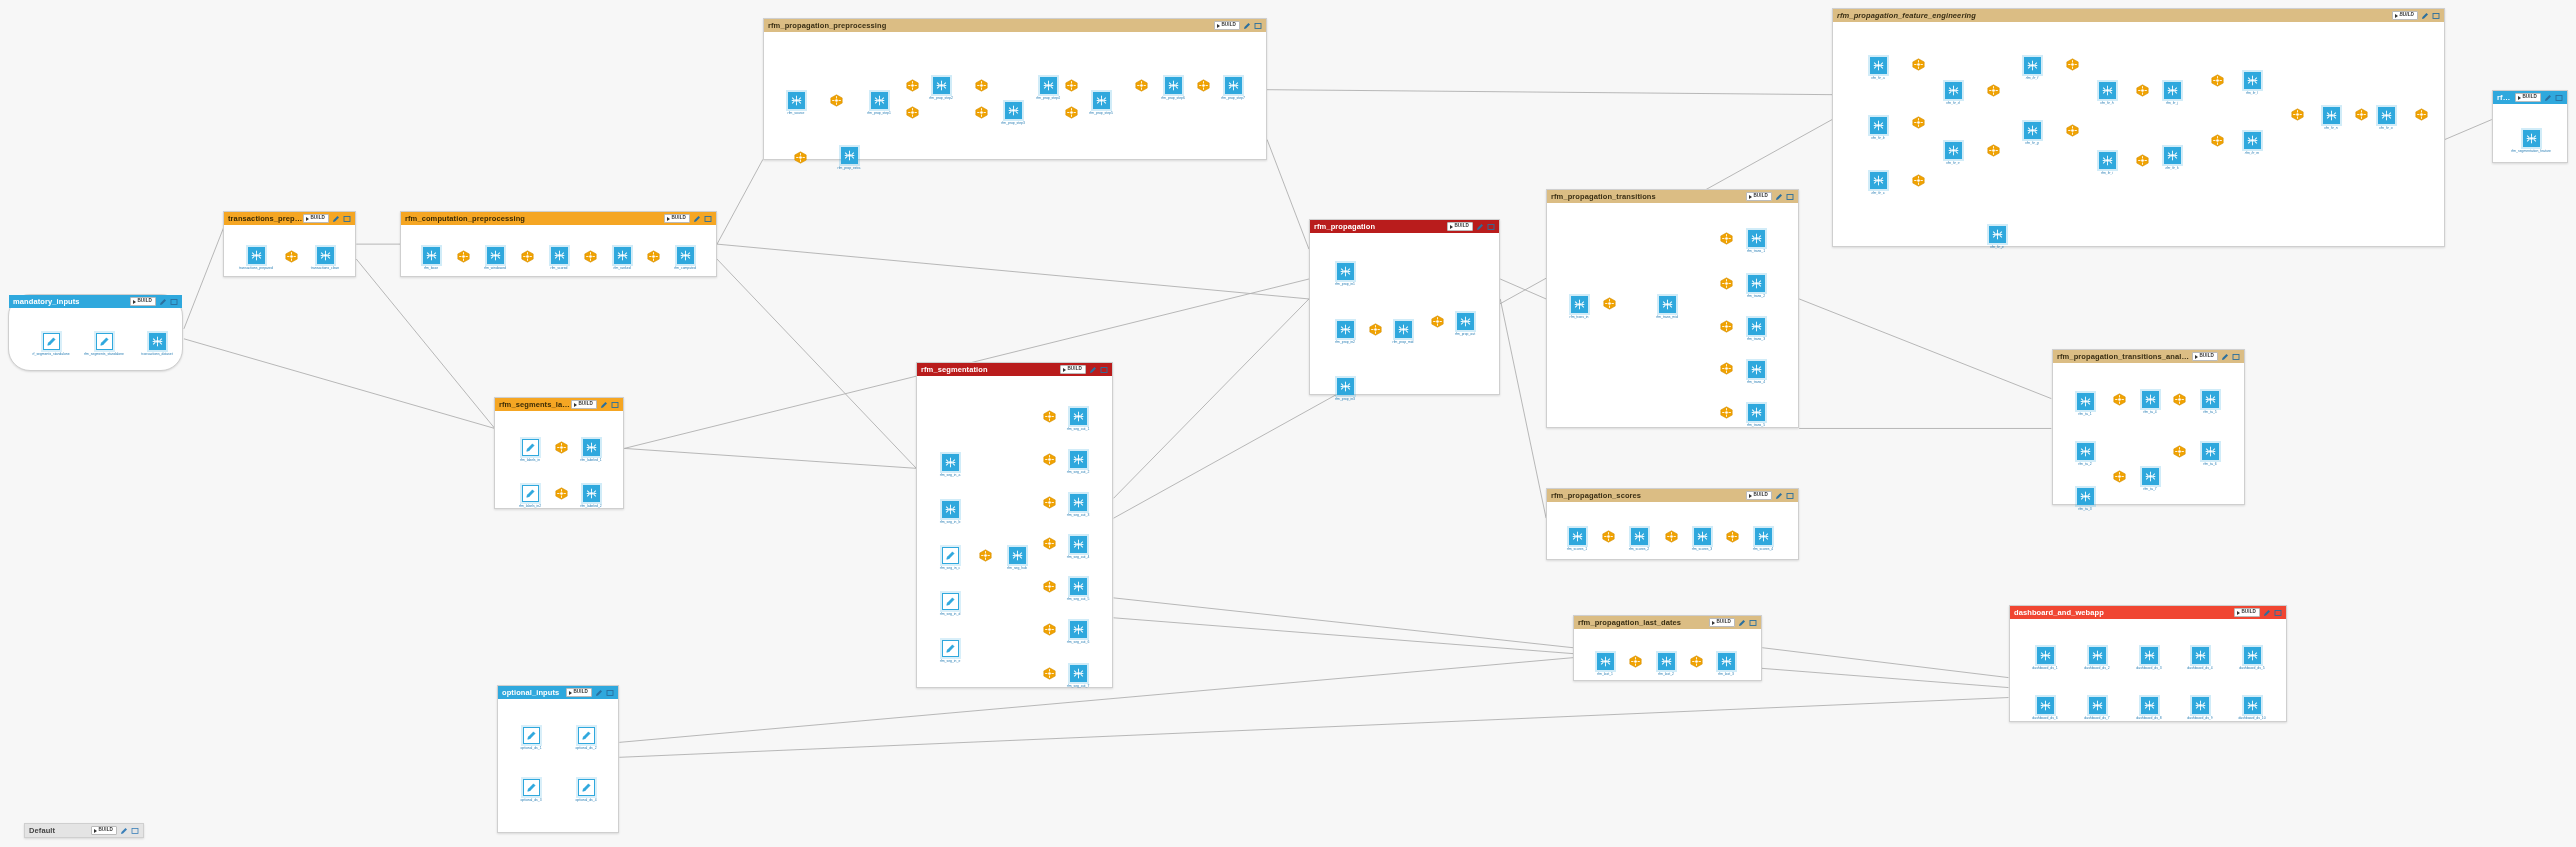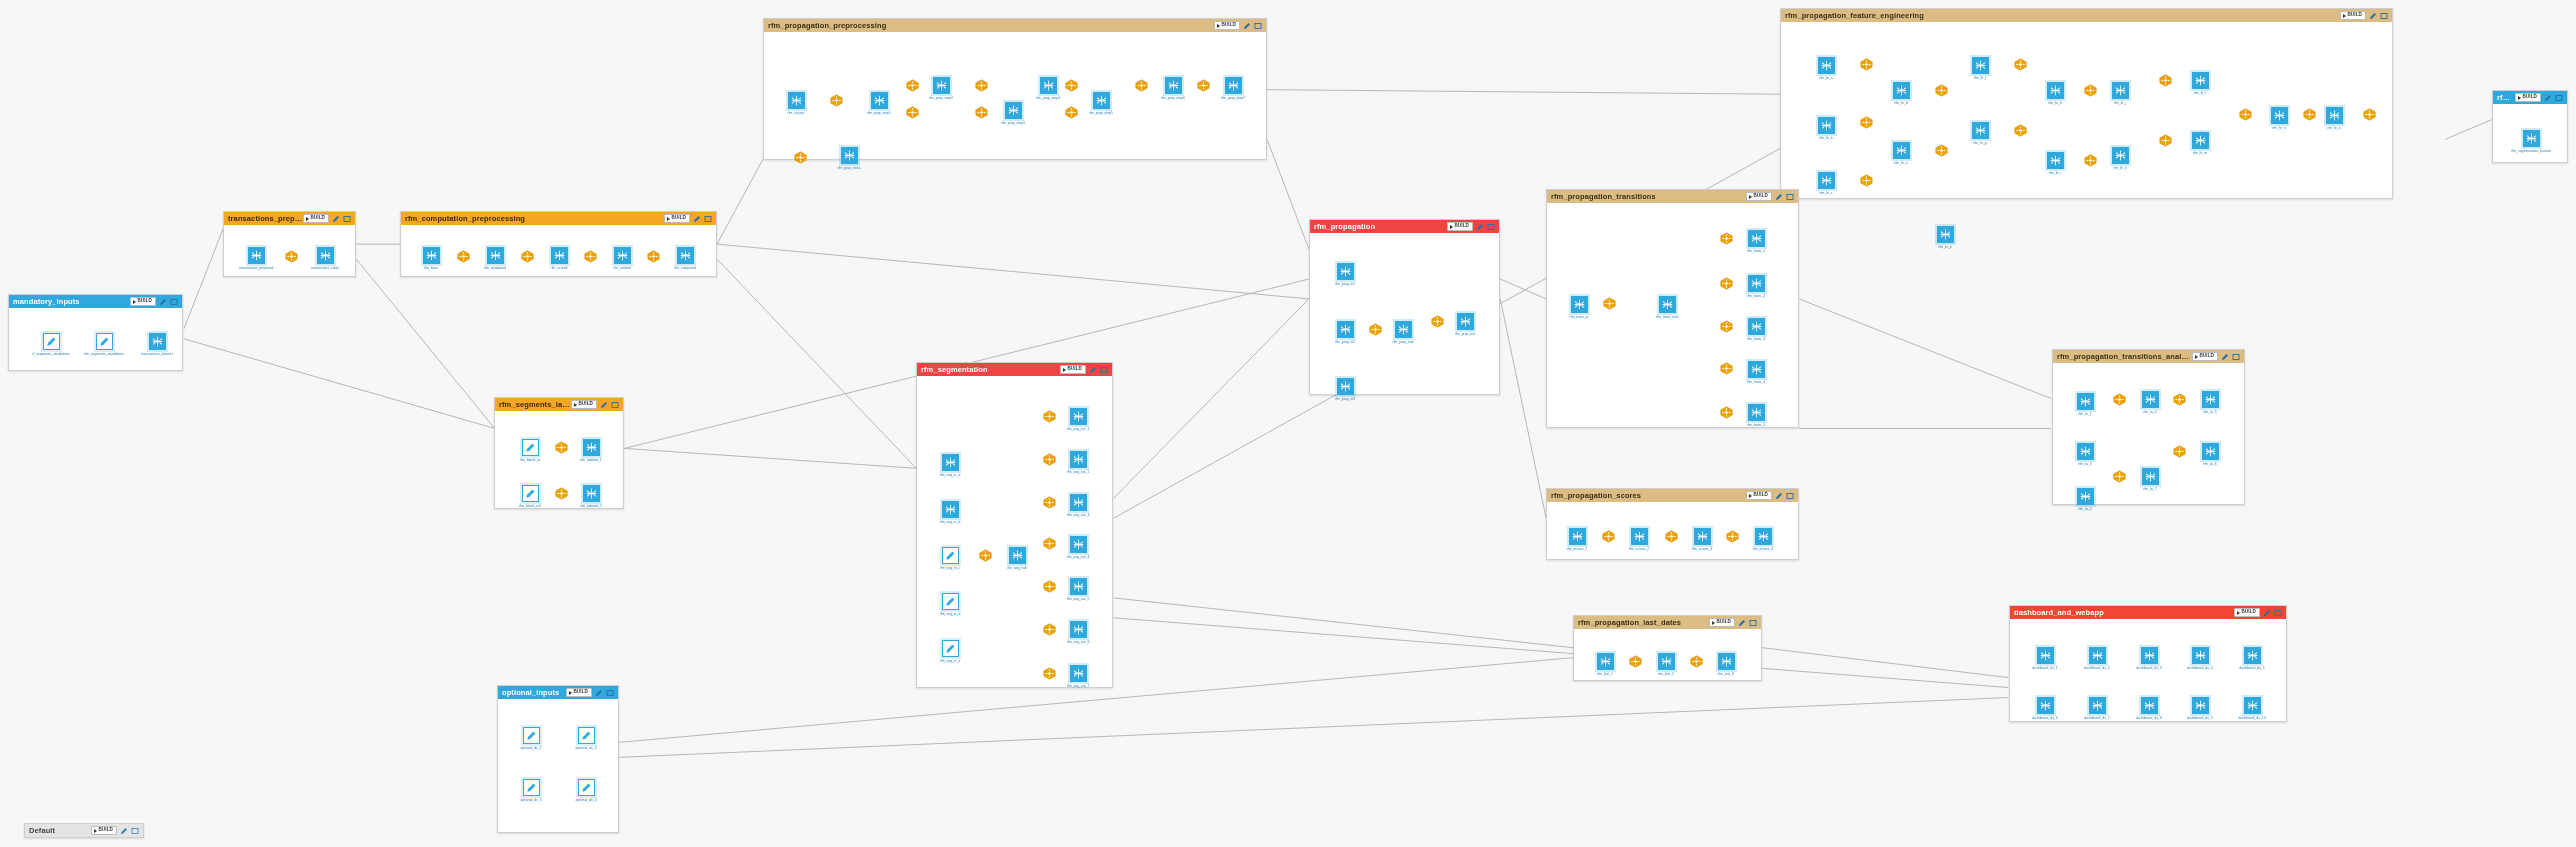--- a/index.html
+++ b/index.html
@@ -9,21 +9,21 @@
   svg.edges{position:absolute;left:0;top:0;width:2576px;height:847px;pointer-events:none;}
 
   
   .zone{position:absolute;background:#ffffff;border:1px solid #cfcfcf;
         box-shadow:0 1px 2px rgba(0,0,0,.12);box-sizing:border-box;}
   .zone-hd{height:13px;display:flex;align-items:center;padding:0 4px;
            font-size:7.5px;font-weight:bold;letter-spacing:0.1px;white-space:nowrap;overflow:hidden;}
   .zone-title{flex:1;overflow:hidden;text-overflow:ellipsis;}
   .hd-orange{background:#f5a623;color:#3b2b05;}
   .hd-tan{background:#dbbd84;color:#3a2f14;}
-  .hd-green{background:#ef4444;color:#ffffff;}
+  .hd-green{background:#b91c1c;color:#ffffff;}
   .hd-blue{background:#2fa8dd;color:#ffffff;}
   .hd-red{background:#f04632;color:#ffffff;}
   .hd-grey{background:#e4e4e4;color:#444;}
   .zone-body{position:relative;width:100%;height:calc(100% - 13px);}
 
   .hd-btns{display:flex;align-items:center;gap:3px;flex:0 0 auto;}
   .build-btn{font-size:4.6px;font-weight:bold;background:#fff;border:1px solid #bbb;
              border-radius:1px;padding:1px 3px 1px 2px;color:#333;line-height:1;
              display:flex;align-items:center;gap:1px;white-space:nowrap;}
   .build-btn .tri{width:0;height:0;border-left:3px solid #333;border-top:2px solid transparent;
@@ -68,21 +68,21 @@
       <path d="M1805,300 L2058,400" fill="none" stroke="#b0b0b0" stroke-width="0.9"></path>
       <path d="M1805,430 L2058,430" fill="none" stroke="#b0b0b0" stroke-width="0.9"></path>
       <path d="M1768,650 L2015,680" fill="none" stroke="#b0b0b0" stroke-width="0.9"></path>
       <path d="M2453,140 L2500,120" fill="none" stroke="#b0b0b0" stroke-width="0.9"></path>
       <path d="M719,260 L919,470" fill="none" stroke="#b0b0b0" stroke-width="0.9"></path>
       <path d="M357,260 L496,430" fill="none" stroke="#b0b0b0" stroke-width="0.9"></path>
       <path d="M1117,600 L1578,650" fill="none" stroke="#b0b0b0" stroke-width="0.9"></path>
       <path d="M1117,620 L2015,690" fill="none" stroke="#b0b0b0" stroke-width="0.9"></path>
     </svg>
   <div id="zone-layer">
-      <div class="zone" style="left: 8px; top: 294px; width: 175px; height: 77px;">
+      <div class="zone" style="left: 8px; top: 294px; width: 175px; height: 77px; border-radius: 22px;">
         <div class="zone-hd hd-blue">
           <span class="zone-title">mandatory_inputs</span>
           <span class="hd-btns">
             <span class="build-btn">
               <span class="tri"></span>
               <span>BUILD</span>
             </span>
             <span class="ic">
               <svg viewBox="0 0 16 16">
                 <path d="M2 14l1-4 8-8 3 3-8 8z" fill="#2a6f9e"></path>
@@ -664,21 +664,21 @@
                   <rect x="18" y="12.4" width="2" height="7" transform="rotate(-45 19 15.9)"></rect>
                   <rect x="18" y="4.6" width="2" height="7" transform="rotate(45 19 8.1)"></rect>
                   <rect x="4" y="12.4" width="2" height="7" transform="rotate(45 5 15.9)"></rect>
                 </g>
               </svg>
             </div>
             <div class="nlabel">rfm_prop_extra</div>
           </div>
         </div>
       </div>
-      <div class="zone" style="left: 1780px; top: 8px; width: 613px; height: 191px;">
+      <div class="zone" style="left: 1832px; top: 8px; width: 613px; height: 239px; font-style: italic;">
         <div class="zone-hd hd-tan">
           <span class="zone-title">rfm_propagation_feature_engineering</span>
           <span class="hd-btns">
             <span class="build-btn">
               <span class="tri"></span>
               <span>BUILD</span>
             </span>
             <span class="ic">
               <svg viewBox="0 0 16 16">
                 <path d="M2 14l1-4 8-8 3 3-8 8z" fill="#2a6f9e"></path>

